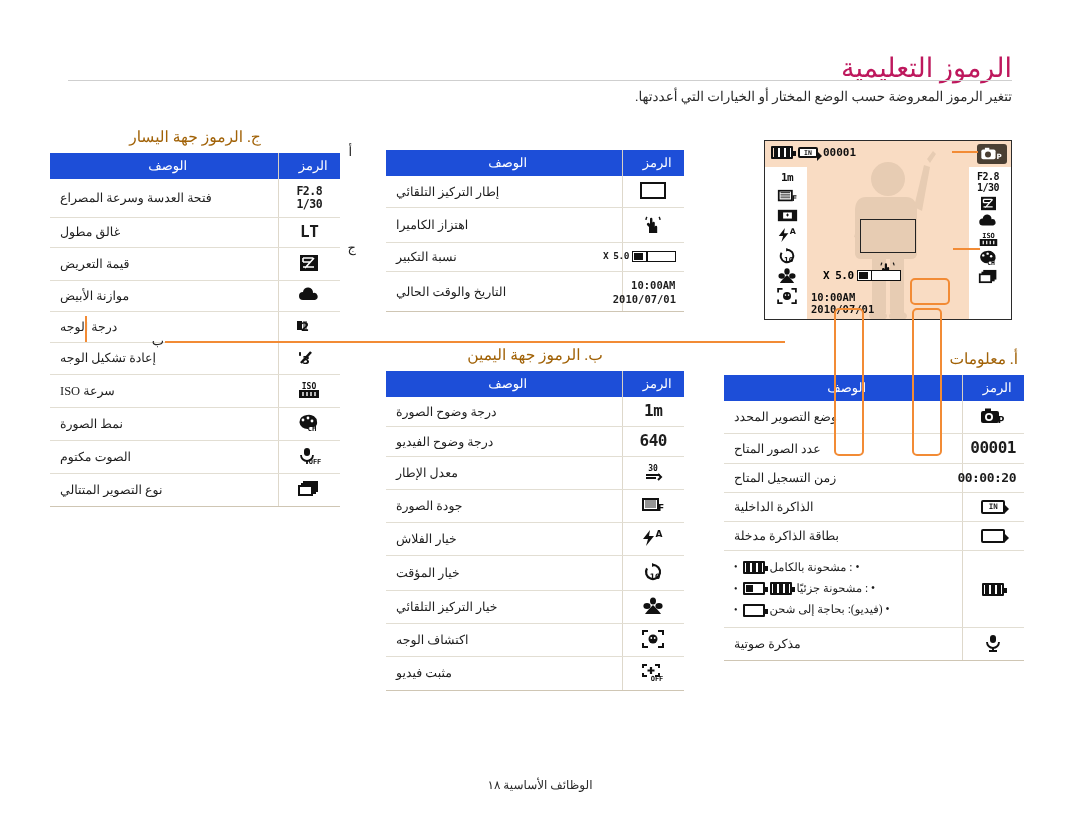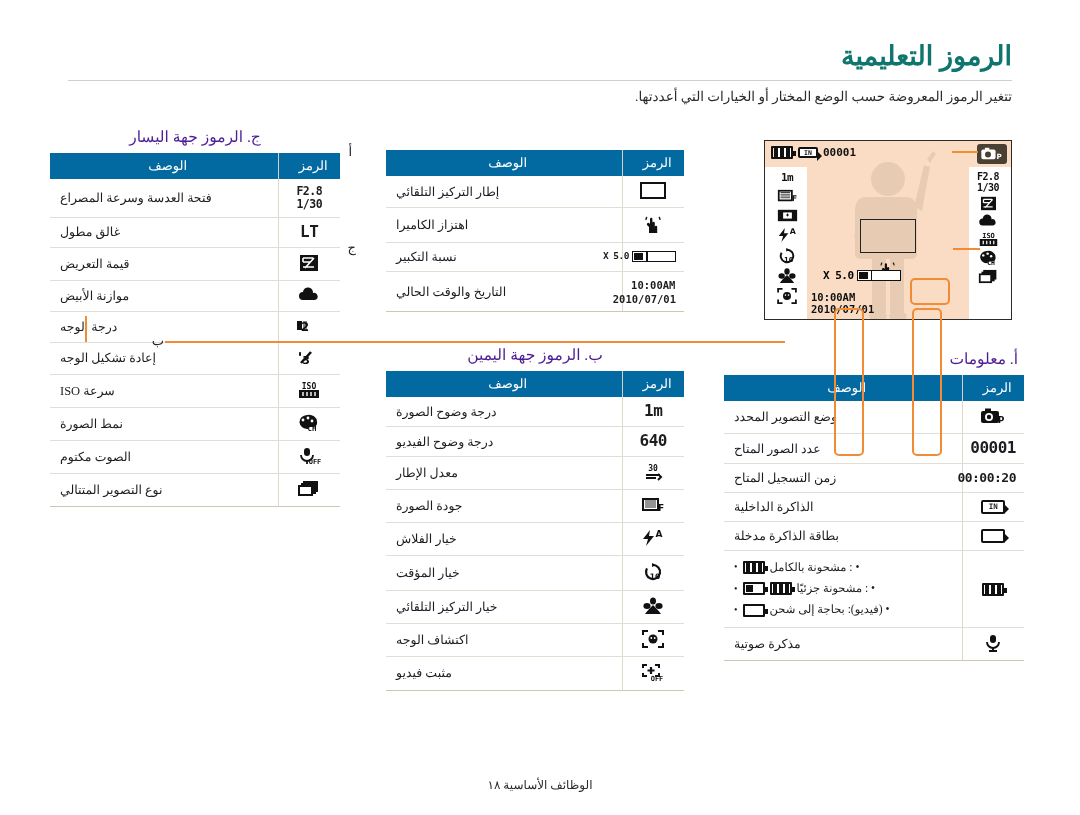--- a/index.html
+++ b/index.html
@@ -13,24 +13,24 @@
   }
   .page {
     position: relative;
     width: 1080px; height: 815px;
     background: #fff;
   }
 
   
   .page-title {
     position: absolute;
-    top: 40px; right: 68px;
+    top: 52px; right: 68px;
     font-size: 27px;
-    font-weight: bold;
-    color: #0f766e;
+    font-weight: normal;
+    color: #be185d;
     letter-spacing: 0px;
     direction: rtl;
   }
   .title-rule {
     position: absolute;
     top: 80px; right: 68px; left: 68px;
     height: 1px;
     background: #cfcfcf;
   }
   .page-intro {
@@ -46,35 +46,35 @@
   .col {
     position: absolute;
     top: 128px;
   }
   .col-left   { right: 740px; width: 290px; }   
   .col-mid    { right: 396px; width: 298px; }   
   .col-right  { right: 56px;  width: 300px; }   
 
   .tbl-title {
     font-size: 15.5px;
-    color: #4c1d95;
+    color: #a16207;
     text-align: center;
     margin-bottom: 7px;
     direction: rtl;
     font-weight: normal;
   }
 
   table.sym {
     width: 100%;
     border-collapse: collapse;
     direction: rtl;
     table-layout: fixed;
   }
   table.sym thead th {
-    background: #0369a1;
+    background: #1d4ed8;
     color: #ffffff;
     font-size: 13px;
     font-weight: normal;
     padding: 5px 8px 5px 16px;
     height: 24px;
     text-align: center;
     border: 0;
   }
   table.sym thead th.c-sym { width: 62px; border-left: 1px solid #d8d0c2; }
   table.sym thead th.c-desc { text-align: center; }

